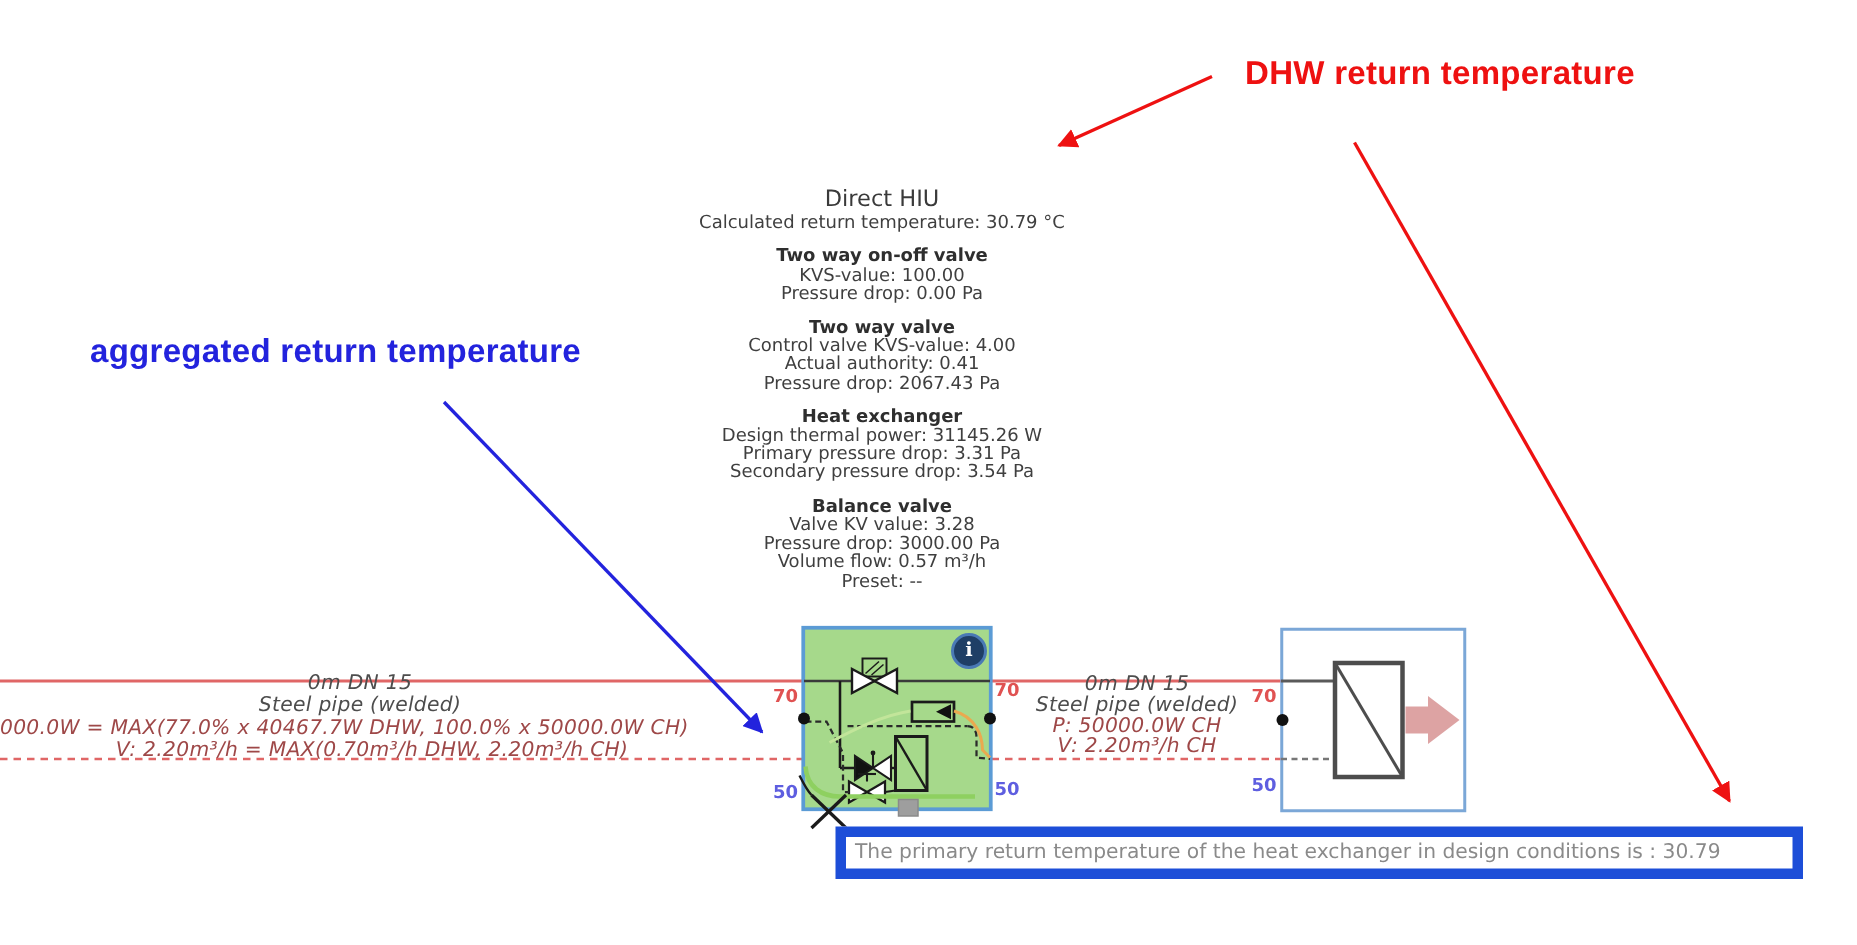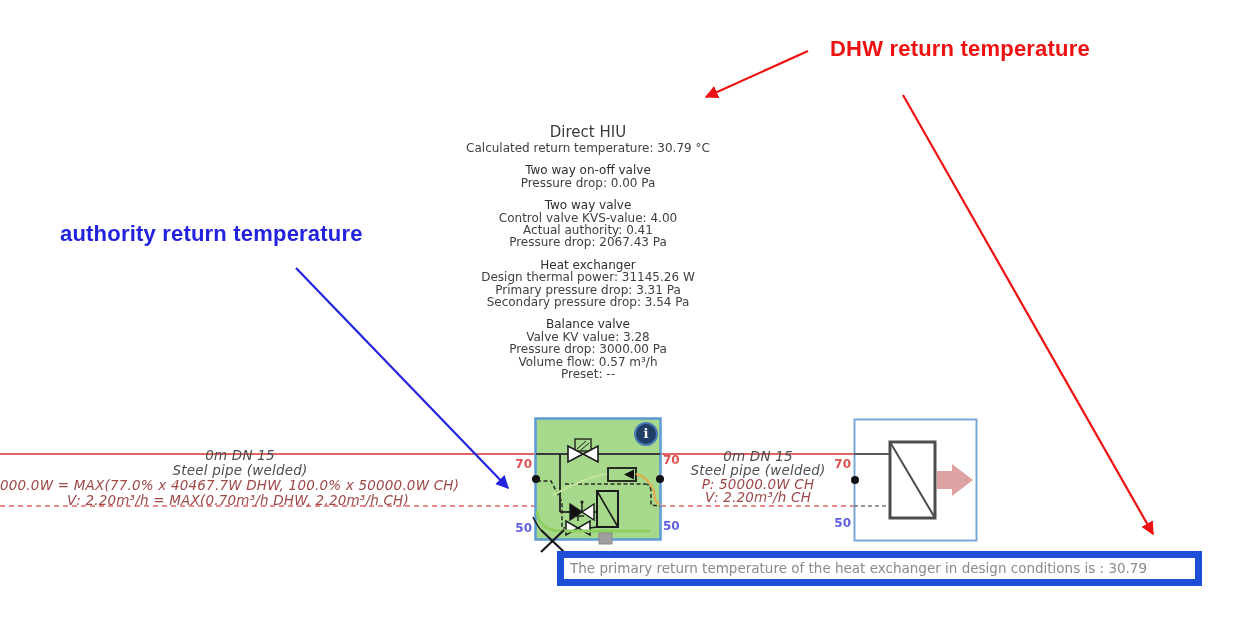--- a/index.html
+++ b/index.html
@@ -12,21 +12,21 @@
   .callout{font-family:"Liberation Sans",sans-serif;font-size:22px;font-weight:600;
            letter-spacing:.2px;white-space:nowrap;}
   .callout.red{color:#ee1111;}
   .callout.blue{color:#2323dd;}
 
   
   .spec{left:438px;top:96px;width:300px;text-align:center;color:#3f3f3f;margin-top:28px;}
   .spec-title{font-size:15px;line-height:16px;color:#3a3a3a;margin-bottom:2px;white-space:nowrap;}
   .spec-line{font-size:12px;line-height:12.4px;white-space:nowrap;}
   .spec-group{margin-top:10px;}
-  .spec-heading{font-size:12px;line-height:12.4px;font-weight:normal;color:#2e2e2e;white-space:nowrap;}
+  .spec-heading{font-size:12px;line-height:12.4px;font-weight:bold;color:#2e2e2e;white-space:nowrap;}
 
   
   .pipetext{font-size:13.5px;line-height:14px;color:#4d4d4d;white-space:nowrap;text-align:center;letter-spacing:.2px;font-style:italic;}
   .pipetext.maroon{color:#9e4848;}
   .tlabel{font-size:12px;font-weight:bold;white-space:nowrap;margin-top:16px;}
   .tlabel.supply{color:#e05252;}
   .tlabel.return{color:#5e5ee0;}
   .tr{text-align:right;}
 
   
@@ -140,28 +140,29 @@
       <polygon points="937,471 952,471 952,464 973,480 952,496 952,489 937,489" fill="#dda3a3"></polygon>
       <circle cx="855" cy="480" r="4" fill="#111"></circle>
     </g>
 
     <line x1="808" y1="51" x2="706" y2="97" stroke="#ee1111" stroke-width="2.2" marker-end="url(#mRed)"></line>
     <line x1="903" y1="95" x2="1153" y2="534" stroke="#ee1111" stroke-width="2.2" marker-end="url(#mRed)"></line>
     <line x1="296" y1="268" x2="508" y2="488" stroke="#2323dd" stroke-width="2.2" marker-end="url(#mBlue)"></line>
   </svg>
 
   <div class="abs callout red" style="left:830px;top:36px">DHW return temperature</div>
-  <div class="abs callout blue" style="left:60px;top:221px">authority return temperature</div>
+  <div class="abs callout blue" style="left:60px;top:221px">aggregated return temperature</div>
 
   <div class="abs spec">
     <div class="spec-title">Direct HIU</div>
     <div class="spec-line">Calculated return temperature: 30.79 °C</div>
 
     <div class="spec-group">
       <div class="spec-heading">Two way on-off valve</div>
+      <div class="spec-line">KVS-value: 100.00</div>
       <div class="spec-line">Pressure drop: 0.00 Pa</div>
     </div>
 
     <div class="spec-group">
       <div class="spec-heading">Two way valve</div>
       <div class="spec-line">Control valve KVS-value: 4.00</div>
       <div class="spec-line">Actual authority: 0.41</div>
       <div class="spec-line">Pressure drop: 2067.43 Pa</div>
     </div>
 
@@ -177,21 +178,21 @@
       <div class="spec-line">Valve KV value: 3.28</div>
       <div class="spec-line">Pressure drop: 3000.00 Pa</div>
       <div class="spec-line">Volume flow: 0.57 m³/h</div>
       <div class="spec-line">Preset: --</div>
     </div>
   </div>
 
   <div class="abs pipetext" style="left:140px;top:448px;width:200px">0m DN 15</div>
   <div class="abs pipetext" style="left:140px;top:463px;width:200px">Steel pipe (welded)</div>
   <div class="abs pipetext maroon" style="left:0px;top:478px">000.0W = MAX(77.0% x 40467.7W DHW, 100.0% x 50000.0W CH)</div>
-  <div class="abs pipetext maroon" style="left:28px;top:493px;width:420px">V: 2.20m³/h = MAX(0.70m³/h DHW, 2.20m³/h CH)</div>
+  <div class="abs pipetext maroon" style="left:38px;top:493px;width:420px">V: 2.20m³/h = MAX(0.70m³/h DHW, 2.20m³/h CH)</div>
 
   <div class="abs pipetext" style="left:662px;top:449px;width:192px">0m DN 15</div>
   <div class="abs pipetext" style="left:662px;top:463px;width:192px">Steel pipe (welded)</div>
   <div class="abs pipetext maroon" style="left:662px;top:477px;width:192px">P: 50000.0W CH</div>
   <div class="abs pipetext maroon" style="left:662px;top:490px;width:192px">V: 2.20m³/h CH</div>
 
   <div class="abs tlabel supply tr" style="left:504px;top:441px;width:28px">70</div>
   <div class="abs tlabel supply" style="left:663px;top:437px">70</div>
   <div class="abs tlabel supply tr" style="left:823px;top:441px;width:28px">70</div>
   <div class="abs tlabel return tr" style="left:504px;top:505px;width:28px">50</div>

